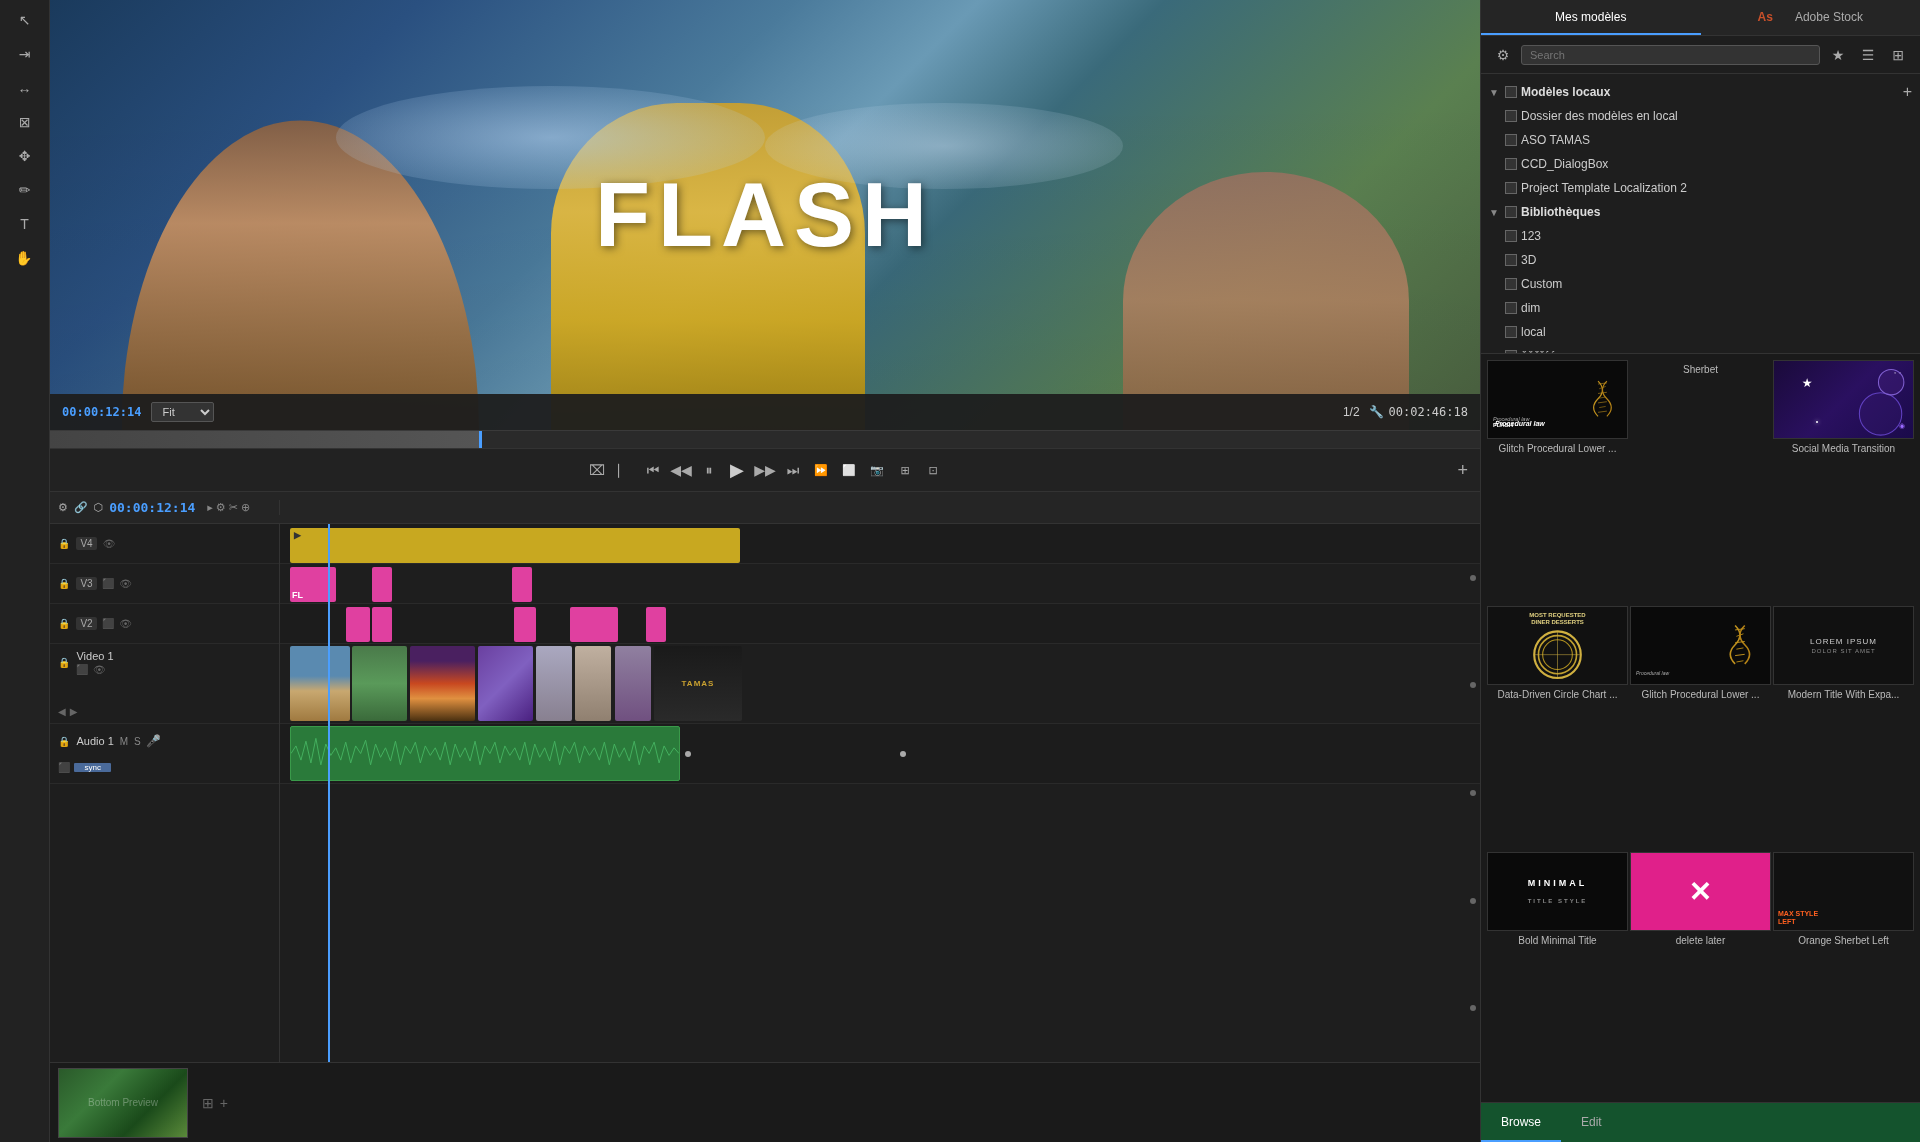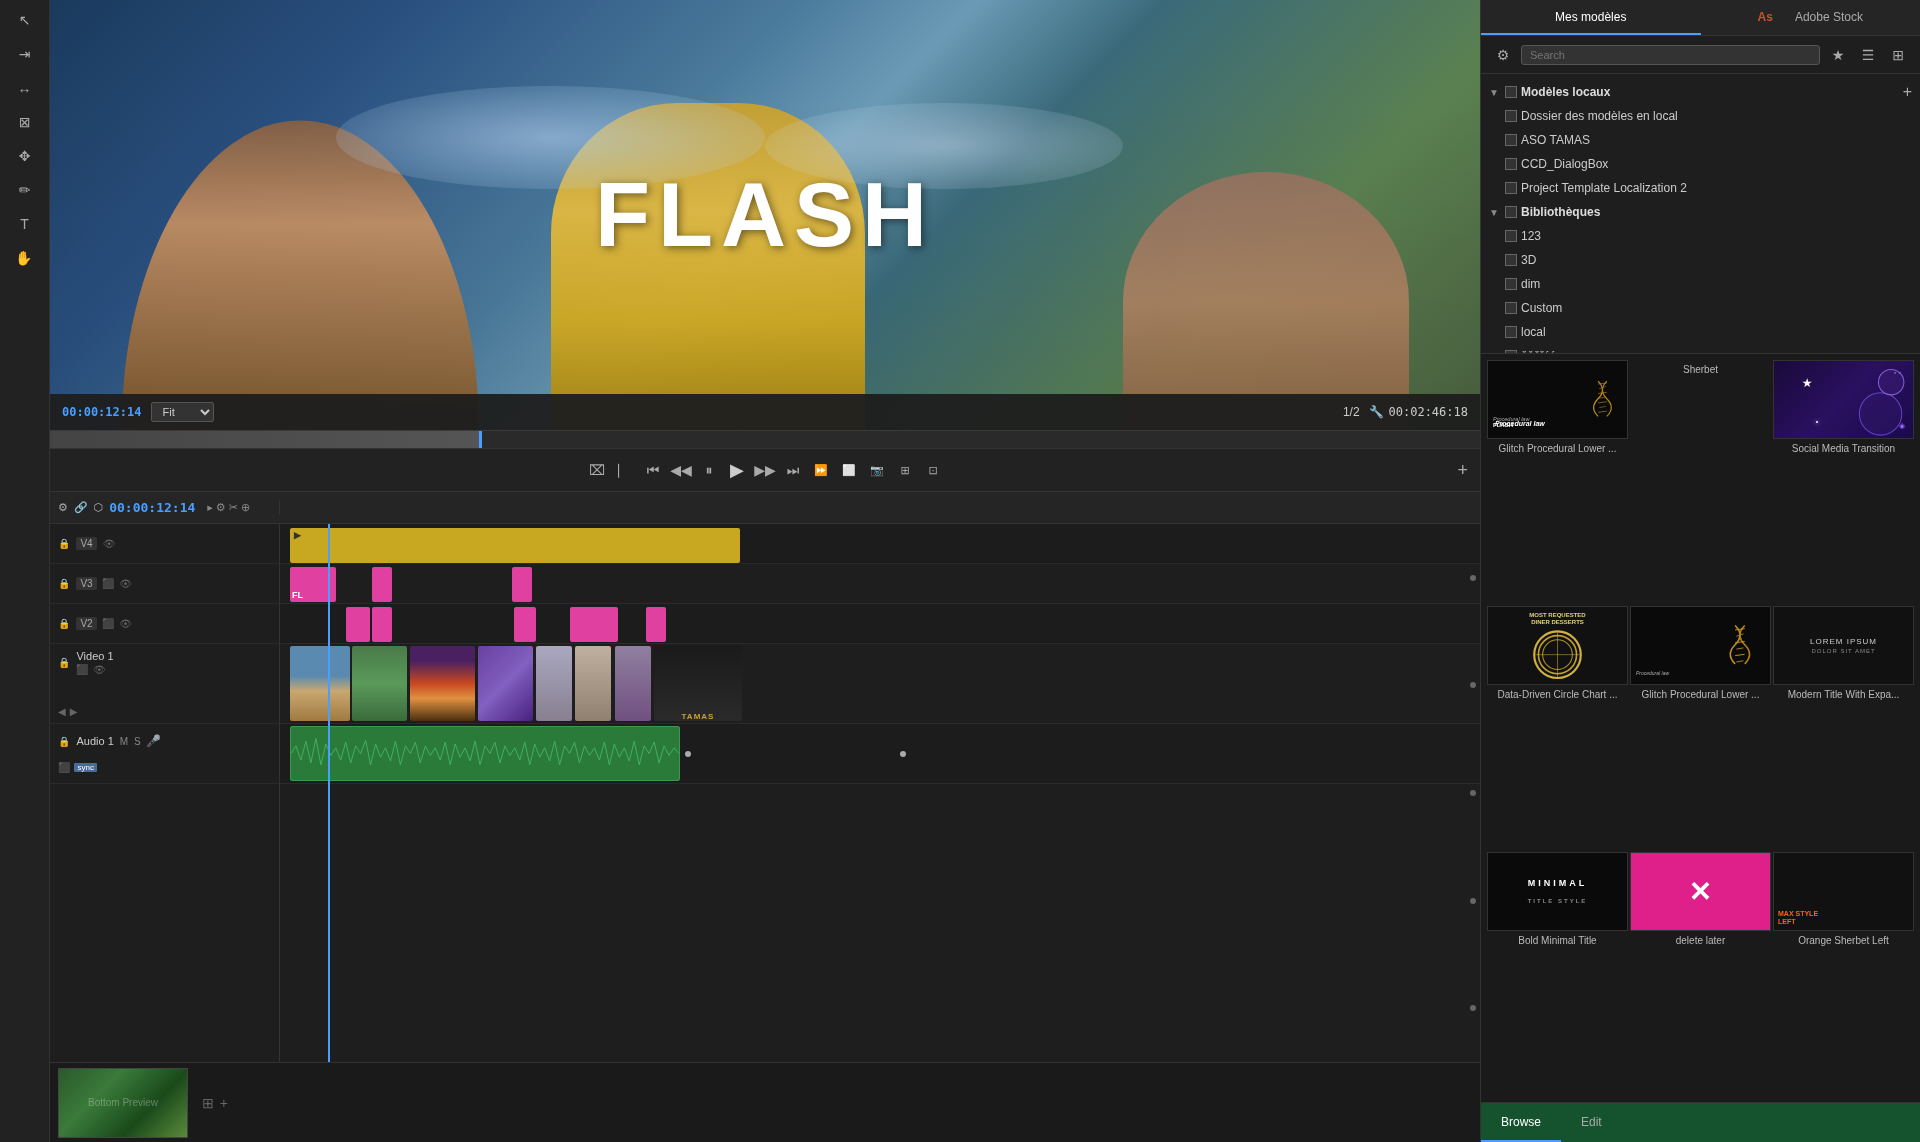--- a/index.html
+++ b/index.html
@@ -631,21 +631,21 @@
     }
     .clip-thumb-sunset {
       background: linear-gradient(to bottom, #4a2060 20%, #c84820 50%, #e09040 70%, #4a3010 100%);
     }
     .clip-thumb-purple {
       background: linear-gradient(135deg, #6a40a0, #8060c0, #4a2080);
     }
     .clip-thumb-dark {
       background: linear-gradient(to bottom, #1a1a1a, #2a2a2a);
       display: flex;
-      align-items: flex-end;
+      align-items: center;
       justify-content: center;
       color: #c8a030;
       font-size: 8px;
       font-weight: bold;
       letter-spacing: 1px;
     }
 
     
     .track-controls {
       display: flex;
@@ -654,21 +654,21 @@
     }
     .track-ctrl-btn {
       color: #666;
       font-size: 10px;
       cursor: pointer;
     }
     .track-sync {
       background: #4a6a9a;
       color: #fff;
       font-size: 8px;
-      padding: 0 3px;
+      padding: 0 10px;
       border-radius: 1px;
     }
   </style>
 </head>
 <body>
 
 <div class="left-toolbar">
   <div class="tool-icon">↖</div>
   <div class="tool-icon">⇥</div>
   <div class="tool-icon">↔</div>
@@ -953,25 +953,25 @@
     <div class="tree-item tree-indent">
       <div class="tree-checkbox"></div>
       <span class="tree-label">123</span>
     </div>
     <div class="tree-item tree-indent">
       <div class="tree-checkbox"></div>
       <span class="tree-label">3D</span>
     </div>
     <div class="tree-item tree-indent">
       <div class="tree-checkbox"></div>
-      <span class="tree-label">dim</span>
+      <span class="tree-label">Custom</span>
     </div>
     <div class="tree-item tree-indent">
       <div class="tree-checkbox"></div>
-      <span class="tree-label">Custom</span>
+      <span class="tree-label">dim</span>
     </div>
     <div class="tree-item tree-indent">
       <div class="tree-checkbox"></div>
       <span class="tree-label">local</span>
     </div>
     <div class="tree-item tree-indent">
       <div class="tree-checkbox"></div>
       <span class="tree-label">ěščřźý</span>
     </div>
 

